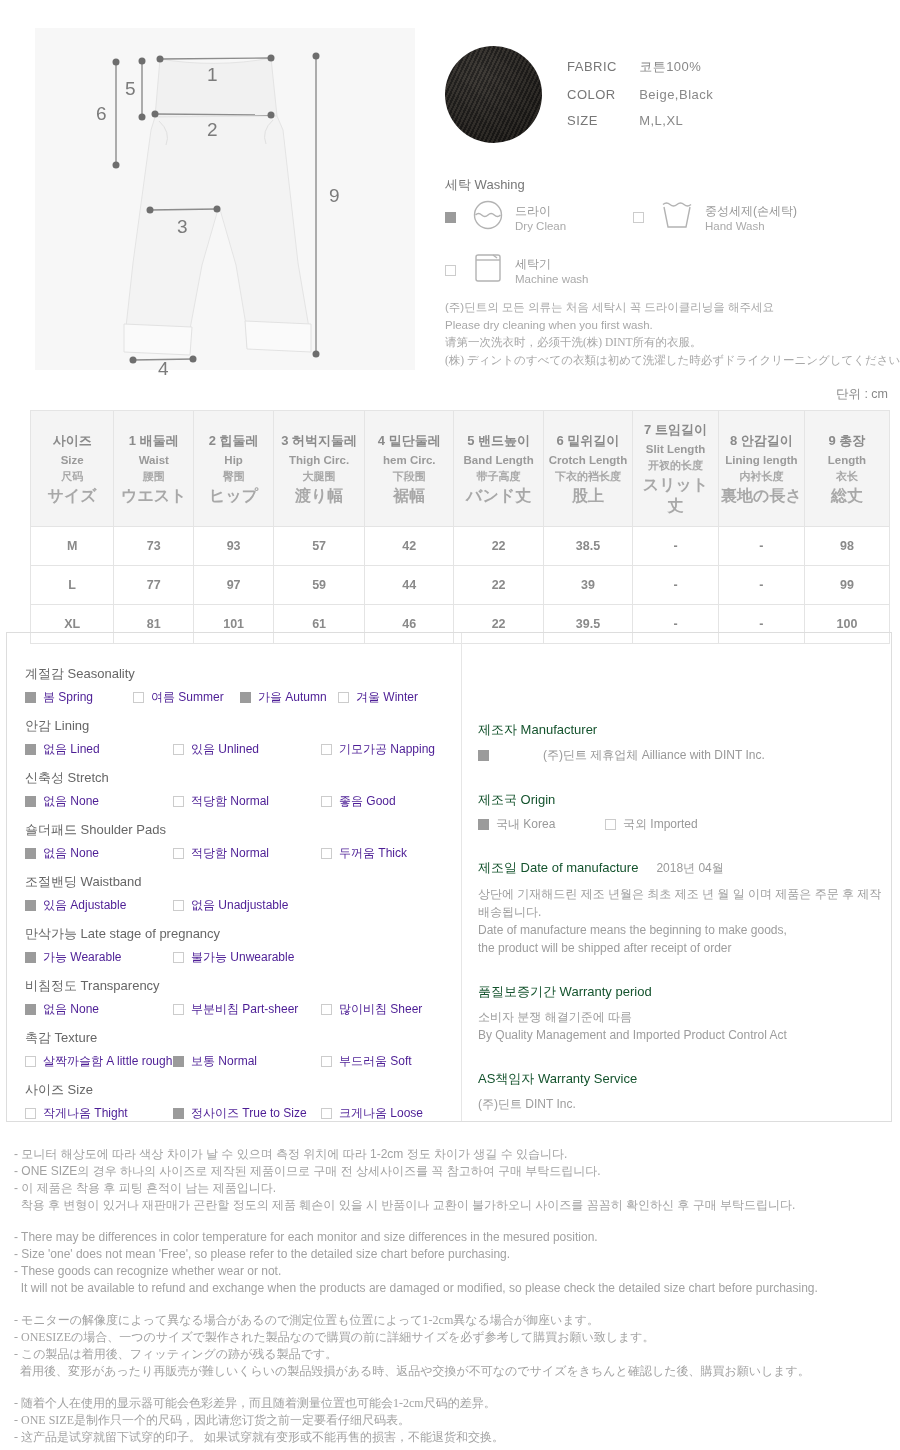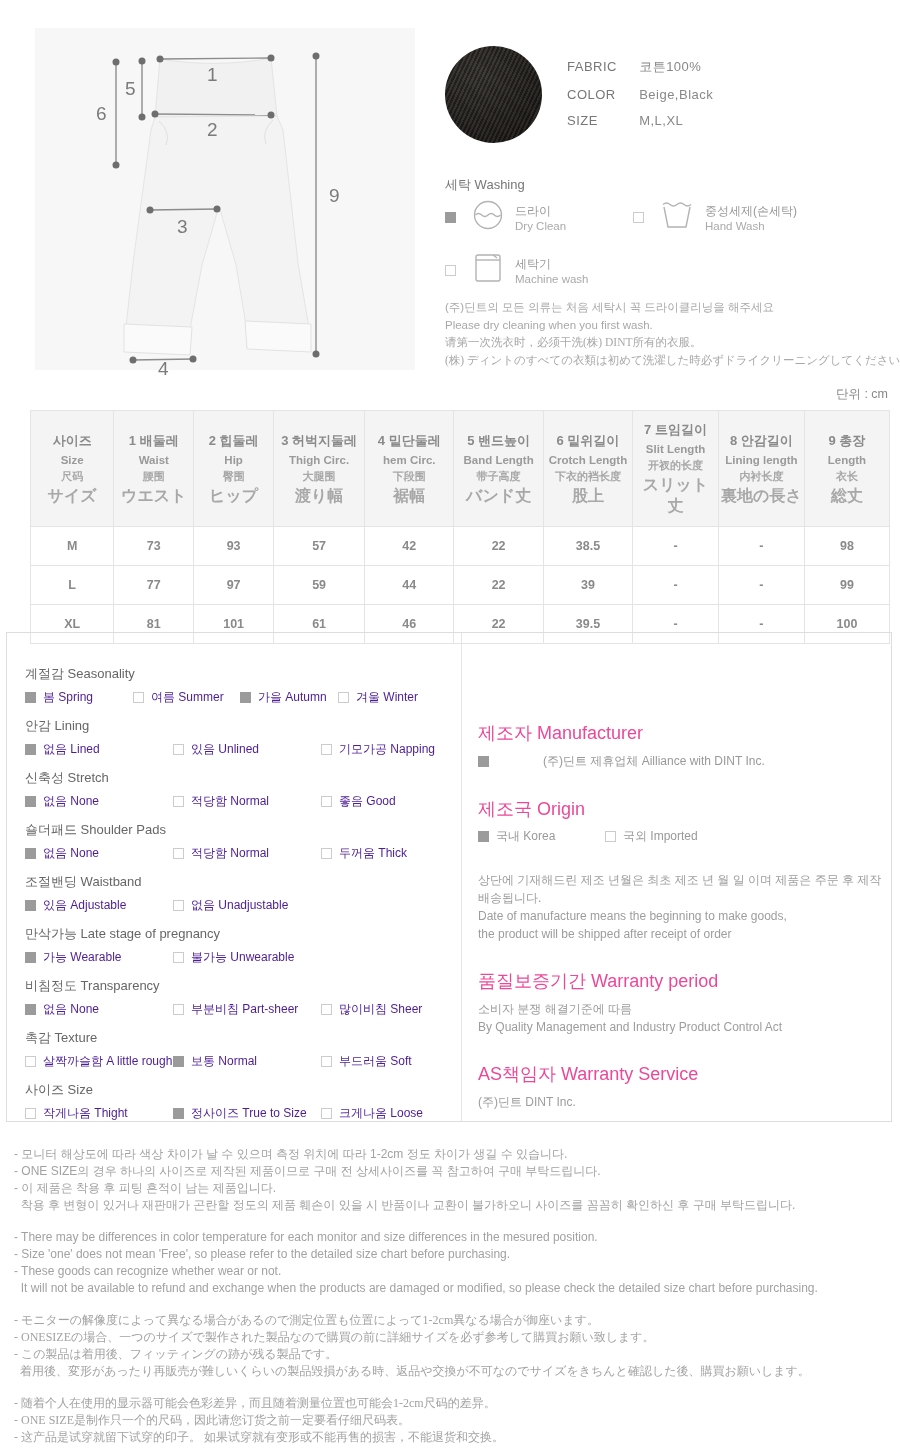--- a/index.html
+++ b/index.html
@@ -53,21 +53,21 @@
   .attr-divider { position:absolute; left:454px; top:0; bottom:0; width:1px; background:#e6e6e6; }
   .attr-left { position:absolute; left:18px; top:32px; width:430px; }
   .group { margin-bottom:11px; }
   .g-title { font-size:13px; color:#666; margin-bottom:6px; }
   .g-opts { display:flex; align-items:center; font-size:12px; color:#4c1d95; }
   .opt { display:inline-flex; align-items:center; }
   .s1 { width:108px; } .s2 { width:107px; } .s3 { width:98px; }
   .cw { width:148px; }
 
   .attr-right { position:absolute; left:471px; top:88px; width:405px; font-size:12px; color:#999; }
-  .r-title { font-size:18px; color:#ec4899; margin-bottom:7px; }
+  .r-title { font-size:13px; color:#14532d; margin-bottom:7px; }
   .r-optline { display:flex; align-items:center; line-height:19px;gap:47px; }
   .r-row { display:flex; align-items:center; }
   .r-row .o1 { width:127px; }
   .r-gap { height:26px; }
   .r-note { line-height:18px; color:#9d9d9d; }
   .date-line { display:flex; align-items:baseline; margin-bottom:8px; }
   .date-value { margin-left:18px; font-size:12px; color:#999; }
 
   
   .bottom-notes { position:absolute; left:14px; top:1146px; width:878px; }
@@ -483,28 +483,32 @@
             <span class="cb on"></span>
             <span>국내 Korea</span>
           </span>
         <span class="opt">
             <span class="cb"></span>
             <span>국외 Imported</span>
           </span>
       </div>
 
       <div class="r-gap"></div>
+      <div class="date-line">
+        <span class="r-title" style="margin-bottom:0">제조일 Date of manufacture</span>
+        <span class="date-value">2018년 04월</span>
+      </div>
       <div class="r-note">상단에 기재해드린 제조 년월은 최초 제조 년 월 일 이며 제품은 주문 후 제작 배송됩니다.</div>
       <div class="r-note">Date of manufacture means the beginning to make goods,</div>
       <div class="r-note">the product will be shipped after receipt of order</div>
 
       <div class="r-gap"></div>
       <div class="r-title">품질보증기간 Warranty period</div>
       <div class="r-note">소비자 분쟁 해결기준에 따름</div>
-      <div class="r-note">By Quality Management and Industry Product Control Act</div>
+      <div class="r-note">By Quality Management and Imported Product Control Act</div>
 
       <div class="r-gap"></div>
       <div class="r-title">AS책임자 Warranty Service</div>
       <div class="r-note">(주)딘트 DINT Inc.</div>
 
     </div>
   </div>
 
   <div class="bottom-notes">
     <div class="note-block">

